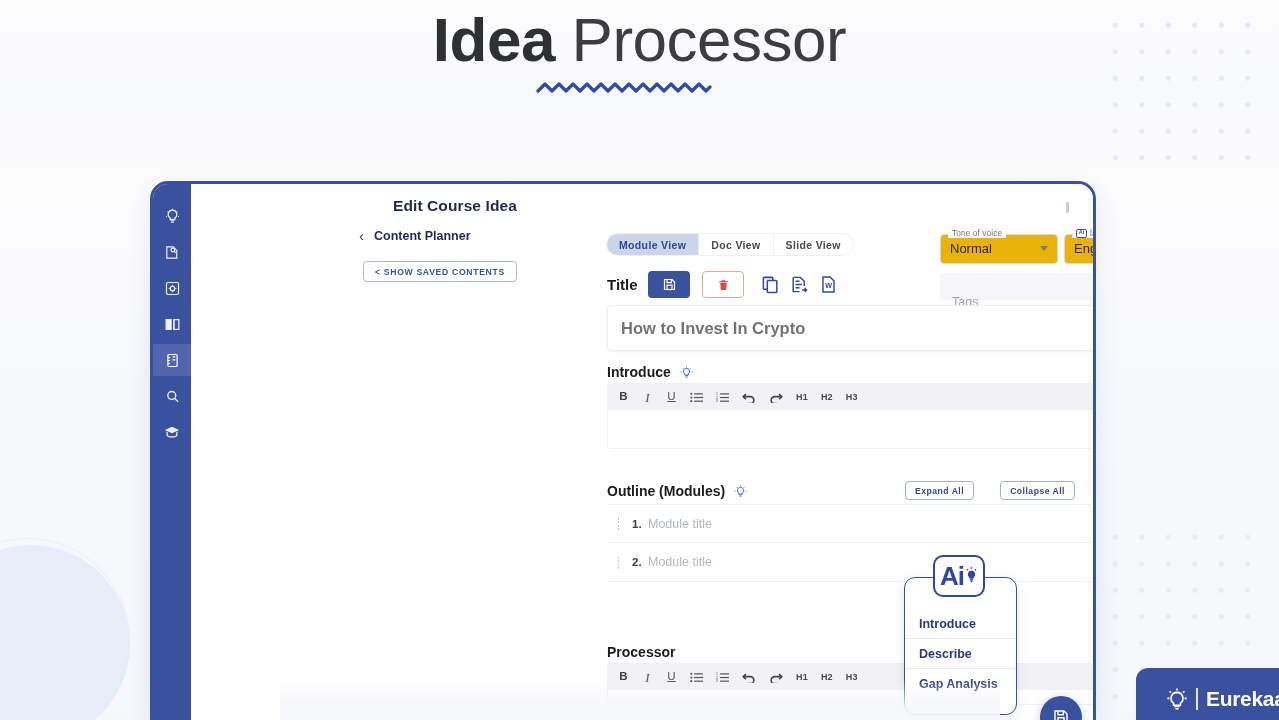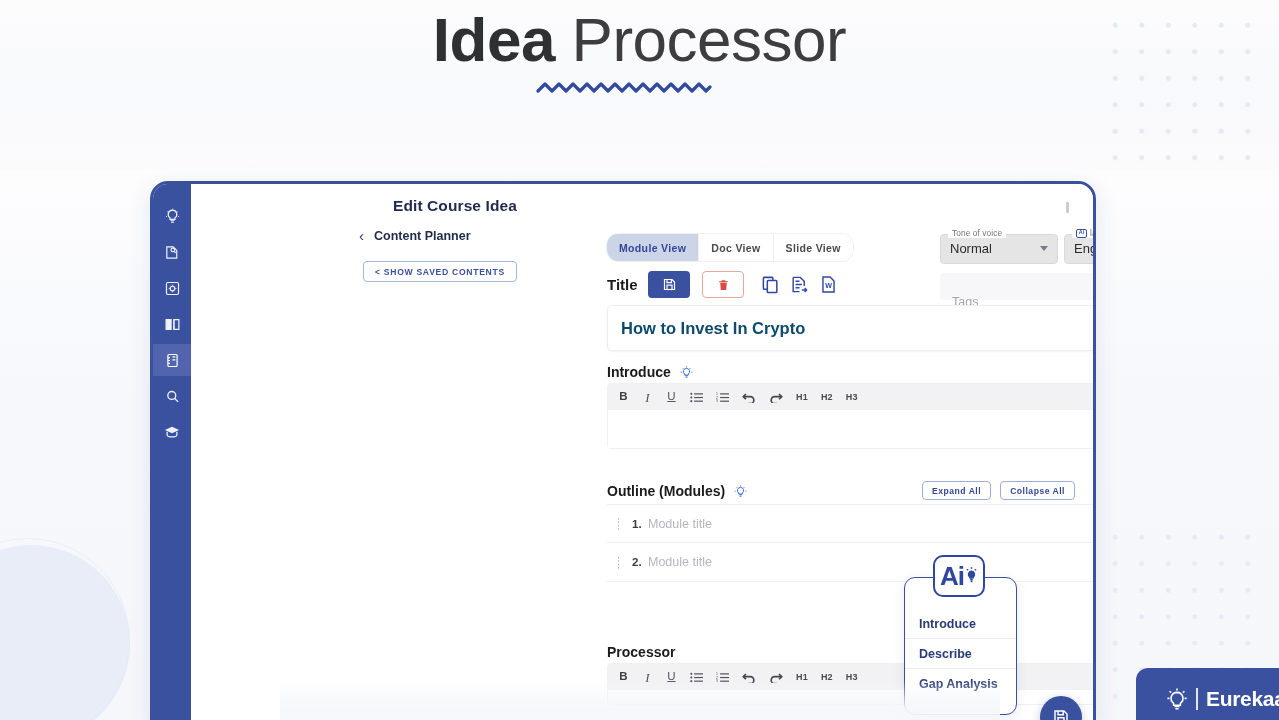--- a/index.html
+++ b/index.html
@@ -93,35 +93,35 @@
     height:21px; padding:0 11px;
     display:flex; align-items:center; gap:5px;
     border:1px solid #a9b6dd; border-radius:4px; background:#fff;
     font-size:8.6px; font-weight:700; letter-spacing:.7px; color:#3a51a0;
     white-space:nowrap;
   }
 
   
   .tabs {
     position:absolute; left:415px; top:49px;
-    display:flex; height:29px; border-radius:12px; overflow:hidden;
+    display:flex; height:23px; border-radius:12px; overflow:hidden;
     background:#fafafa; border:1px solid #f0f0f2;justify-content:center;
   }
   .tab {
     display:flex; align-items:center; padding:0 12px;
     font-size:10.5px; font-weight:700; color:#4a4a4d; letter-spacing:.35px;
     border-right:1px solid #efeff1; background:#fff;
   }
   .tab:last-child { border-right:none; }
   .tab.active { background:#ccd4e8; color:#34469a; }
 
   
   .field {
     position:absolute; height:30px; border:1px solid #d9d9dd; border-radius:4px;
-    background:#e5e5e5;
+    background:#eab308;
   }
   .field .legend {
     position:absolute; left:7px; top:-7px; padding:0 4px; background:#fff;
     font-size:8.3px; color:#75757a; letter-spacing:.1px;
     display:flex; align-items:center; gap:3px; white-space:nowrap;
   }
   .field .val {
     position:absolute; left:9px; top:6px; font-size:13px; color:#2b2b2e;
   }
   .field .caret {
@@ -153,21 +153,21 @@
   .act-copy { left:567px; width:24px; height:27px; }
   .act-exp  { left:596px; width:24px; height:27px; }
   .act-word { left:625px; width:24px; height:27px; }
 
   .title-input {
     position:absolute; left:416px; top:121px; width:573px; height:46px;
     background:#fff; border:1px solid #eceef4; border-radius:5px;
     box-shadow:0 1px 2px rgba(30,40,90,.06);
   }
   .title-input .txt {
-    position:absolute; left:13px; top:13px; font-size:16.5px; font-weight:700; color:#0c4a6e;
+    position:absolute; left:13px; top:13px; font-size:16.5px; font-weight:700; color:#737373;
   }
 
   
   .sec-head {
     position:absolute; display:flex; align-items:center; gap:8px;
     font-size:14px; font-weight:700; color:#1b1b1d;
   }
   .sec-introduce { left:416px; top:180px; }
   .sec-outline   { left:416px; top:299px;align-items:center; }
   .sec-conclusion{ left:416px; top:460px; }
@@ -187,21 +187,21 @@
     font-size:11.5px; color:#55555b; font-weight:400; line-height:1;
     display:flex; align-items:center; justify-content:center; min-width:11px;
   }
   .ed-toolbar .tb.b { font-weight:700; color:#3f3f45; }
   .ed-toolbar .tb.i { font-style:italic; font-family:"Liberation Serif", serif; font-size:13px; }
   .ed-toolbar .tb.u { text-decoration:underline; }
   .ed-toolbar .tb.h { font-size:9px; font-weight:700; letter-spacing:.2px; color:#4a4a50; }
   .ed-body { background:#fff; height:calc(100% - 26px); }
 
   
-  .outline-btns { position:absolute; right:18px; top:297px; display:flex; gap:9px;padding-left:48px; }
+  .outline-btns { position:absolute; right:18px; top:297px; display:flex; gap:26px;padding-left:48px; }
   .ob {
     height:19px; padding:0 9px; display:flex; align-items:center;
     border:1px solid #9daed9; border-radius:4px; background:#fff;
     font-size:8.6px; font-weight:700; letter-spacing:.5px; color:#34469a;
     white-space:nowrap;
   }
 
   .mod-list { position:absolute; left:416px; top:320px; width:573px; }
   .mod-row {
     position:relative; height:39px; background:#fff;

